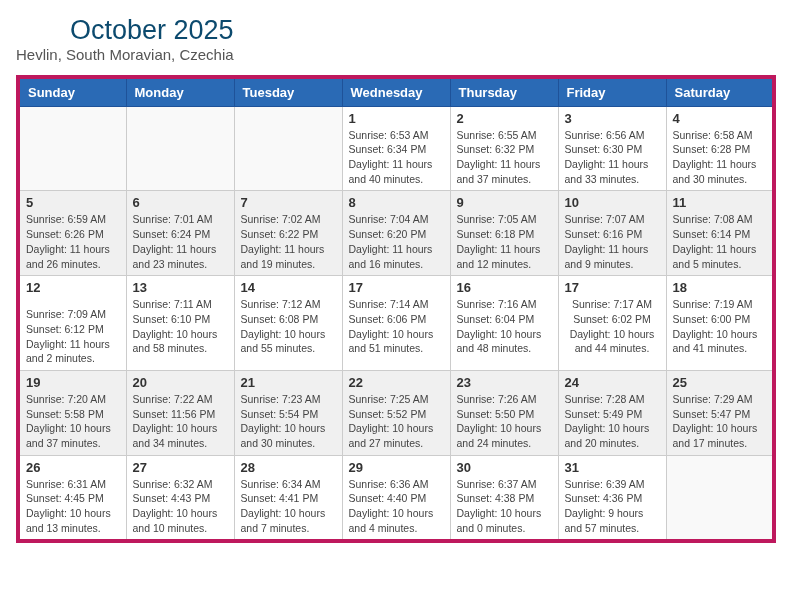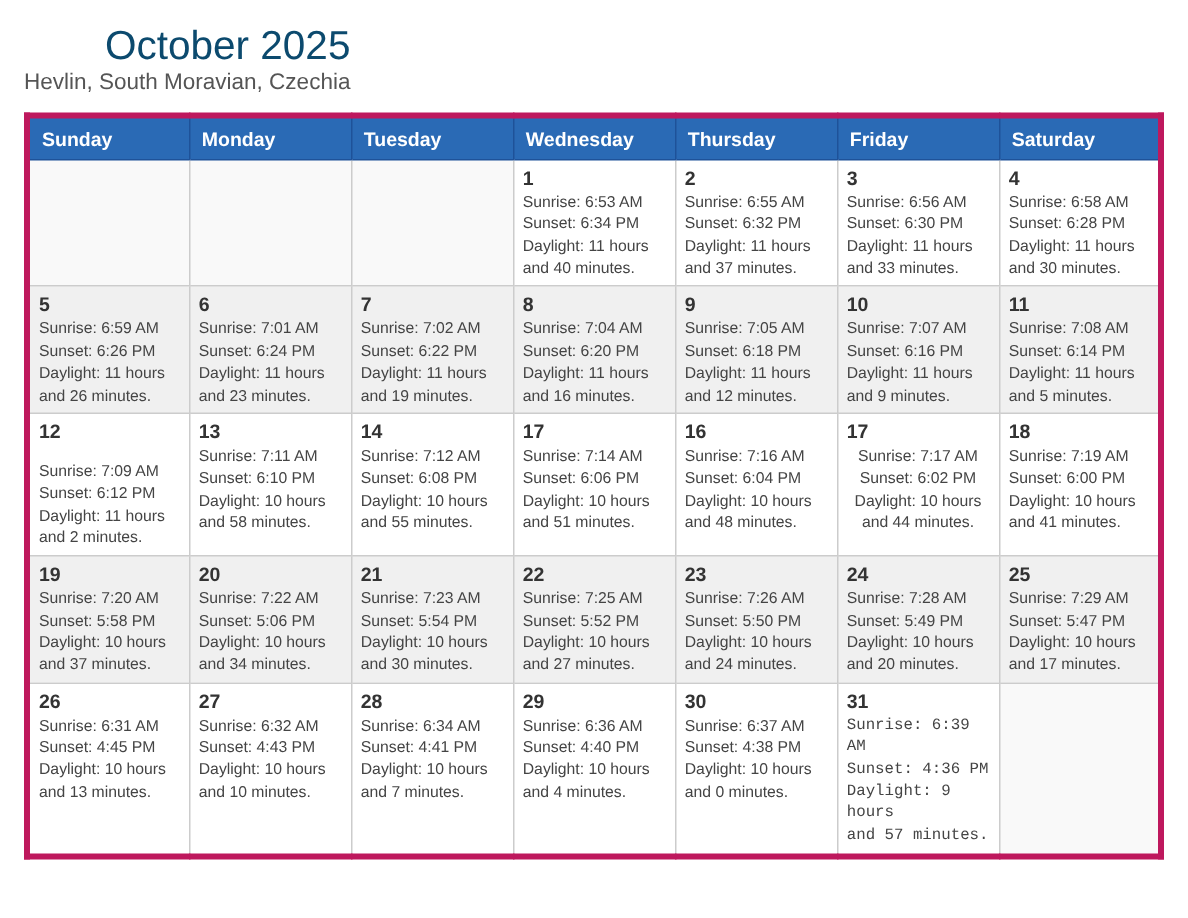--- a/index.html
+++ b/index.html
@@ -249,21 +249,21 @@
         <td>
           <div class="day-number">19</div>
           <div class="day-info" style="white-space: pre-line;">Sunrise: 7:20 AM
 Sunset: 5:58 PM
 Daylight: 10 hours
 and 37 minutes.</div>
         </td>
         <td>
           <div class="day-number">20</div>
           <div class="day-info" style="white-space: pre-line;">Sunrise: 7:22 AM
-Sunset: 5:06 PM
+Sunset: 11:56 PM
 Daylight: 10 hours
 and 34 minutes.</div>
         </td>
         <td>
           <div class="day-number">21</div>
           <div class="day-info" style="white-space: pre-line;">Sunrise: 7:23 AM
 Sunset: 5:54 PM
 Daylight: 10 hours
 and 30 minutes.</div>
         </td>
@@ -327,21 +327,21 @@
         </td>
         <td>
           <div class="day-number">30</div>
           <div class="day-info" style="white-space: pre-line;">Sunrise: 6:37 AM
 Sunset: 4:38 PM
 Daylight: 10 hours
 and 0 minutes.</div>
         </td>
         <td>
           <div class="day-number">31</div>
-          <div class="day-info" style="white-space: pre-line; font-family: Liberation Mono, monospace;">Sunrise: 6:39 AM
+          <div class="day-info" style="white-space: pre-line;">Sunrise: 6:39 AM
 Sunset: 4:36 PM
 Daylight: 9 hours
 and 57 minutes.</div>
         </td>
         <td class="empty"></td>
       </tr>
     </tbody>
 </table>
 
 </body></html>

